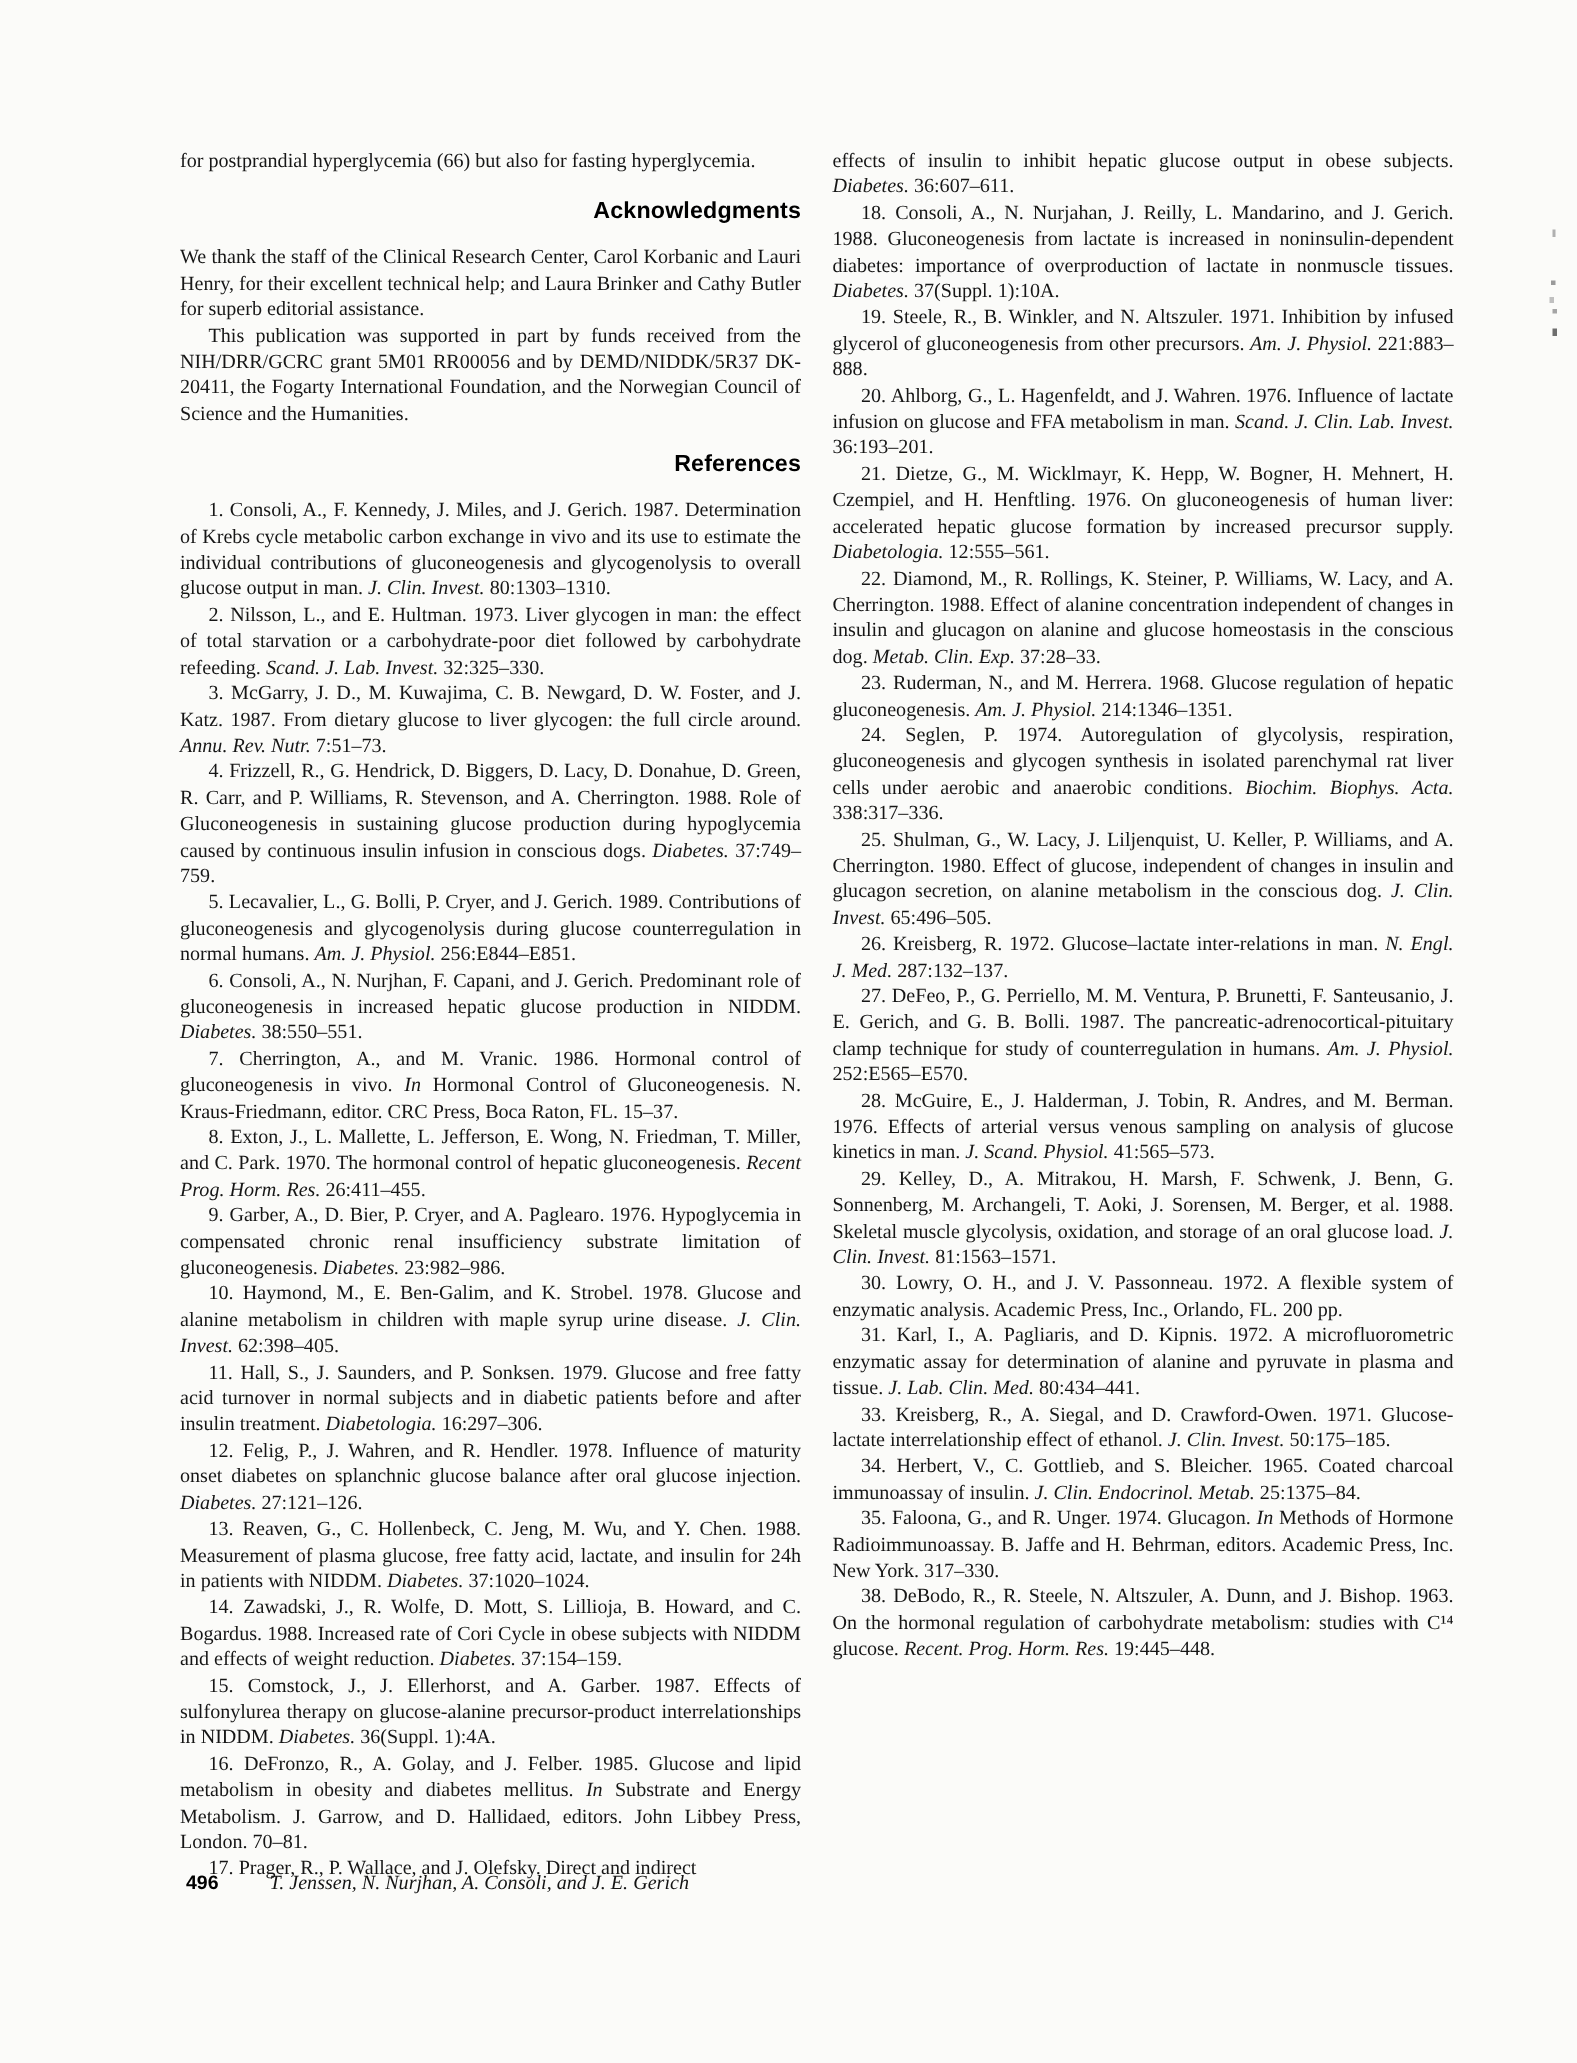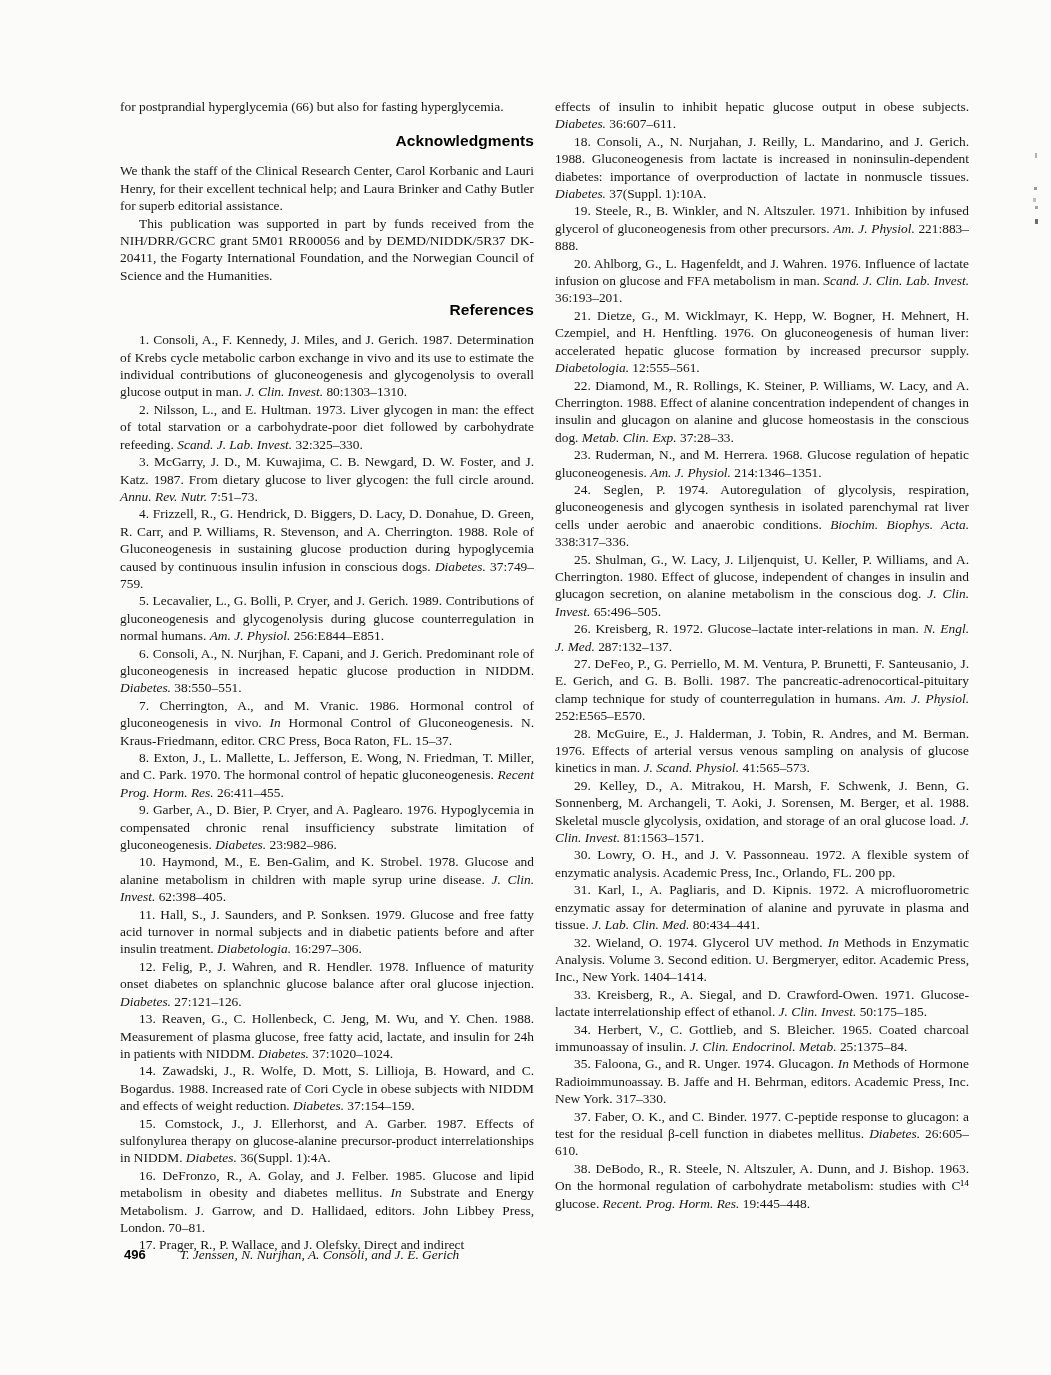--- a/index.html
+++ b/index.html
@@ -113,25 +113,23 @@
           <p class="ref">22. Diamond, M., R. Rollings, K. Steiner, P. Williams, W. Lacy, and A. Cherrington. 1988. Effect of alanine concentration independent of changes in insulin and glucagon on alanine and glucose homeostasis in the conscious dog. <i>Metab. Clin. Exp.</i> 37:28–33.</p>
           <p class="ref">23. Ruderman, N., and M. Herrera. 1968. Glucose regulation of hepatic gluconeogenesis. <i>Am. J. Physiol.</i> 214:1346–1351.</p>
           <p class="ref">24. Seglen, P. 1974. Autoregulation of glycolysis, respiration, gluconeogenesis and glycogen synthesis in isolated parenchymal rat liver cells under aerobic and anaerobic conditions. <i>Biochim. Biophys. Acta.</i> 338:317–336.</p>
           <p class="ref">25. Shulman, G., W. Lacy, J. Liljenquist, U. Keller, P. Williams, and A. Cherrington. 1980. Effect of glucose, independent of changes in insulin and glucagon secretion, on alanine metabolism in the conscious dog. <i>J. Clin. Invest.</i> 65:496–505.</p>
           <p class="ref">26. Kreisberg, R. 1972. Glucose–lactate inter-relations in man. <i>N. Engl. J. Med.</i> 287:132–137.</p>
           <p class="ref">27. DeFeo, P., G. Perriello, M. M. Ventura, P. Brunetti, F. Santeusanio, J. E. Gerich, and G. B. Bolli. 1987. The pancreatic-adrenocortical-pituitary clamp technique for study of counterregulation in humans. <i>Am. J. Physiol.</i> 252:E565–E570.</p>
           <p class="ref">28. McGuire, E., J. Halderman, J. Tobin, R. Andres, and M. Berman. 1976. Effects of arterial versus venous sampling on analysis of glucose kinetics in man. <i>J. Scand. Physiol.</i> 41:565–573.</p>
           <p class="ref">29. Kelley, D., A. Mitrakou, H. Marsh, F. Schwenk, J. Benn, G. Sonnenberg, M. Archangeli, T. Aoki, J. Sorensen, M. Berger, et al. 1988. Skeletal muscle glycolysis, oxidation, and storage of an oral glucose load. <i>J. Clin. Invest.</i> 81:1563–1571.</p>
           <p class="ref">30. Lowry, O. H., and J. V. Passonneau. 1972. A flexible system of enzymatic analysis. Academic Press, Inc., Orlando, FL. 200 pp.</p>
           <p class="ref">31. Karl, I., A. Pagliaris, and D. Kipnis. 1972. A microfluorometric enzymatic assay for determination of alanine and pyruvate in plasma and tissue. <i>J. Lab. Clin. Med.</i> 80:434–441.</p>
-          <p class="ref">32. Wieland, O. 1974. Glycerol UV method. <i>In</i> Methods in Enzymatic Analysis. Volume 3. Second edition. U. Bergmeryer, editor. Academic Press, Inc., New York. 1404–1414.</p>
           <p class="ref">33. Kreisberg, R., A. Siegal, and D. Crawford-Owen. 1971. Glucose-lactate interrelationship effect of ethanol. <i>J. Clin. Invest.</i> 50:175–185.</p>
           <p class="ref">34. Herbert, V., C. Gottlieb, and S. Bleicher. 1965. Coated charcoal immunoassay of insulin. <i>J. Clin. Endocrinol. Metab.</i> 25:1375–84.</p>
           <p class="ref">35. Faloona, G., and R. Unger. 1974. Glucagon. <i>In</i> Methods of Hormone Radioimmunoassay. B. Jaffe and H. Behrman, editors. Academic Press, Inc. New York. 317–330.</p>
-          <p class="ref">37. Faber, O. K., and C. Binder. 1977. C-peptide response to glucagon: a test for the residual β-cell function in diabetes mellitus. <i>Diabetes.</i> 26:605–610.</p>
           <p class="ref">38. DeBodo, R., R. Steele, N. Altszuler, A. Dunn, and J. Bishop. 1963. On the hormonal regulation of carbohydrate metabolism: studies with C¹⁴ glucose. <i>Recent. Prog. Horm. Res.</i> 19:445–448.</p>
         </div>
     </div>
 
   </div>
 
   <div class="footer">
     <span class="pagenum">496</span><span class="running-title">T. Jenssen, N. Nurjhan, A. Consoli, and J. E. Gerich</span>
   </div>
 

